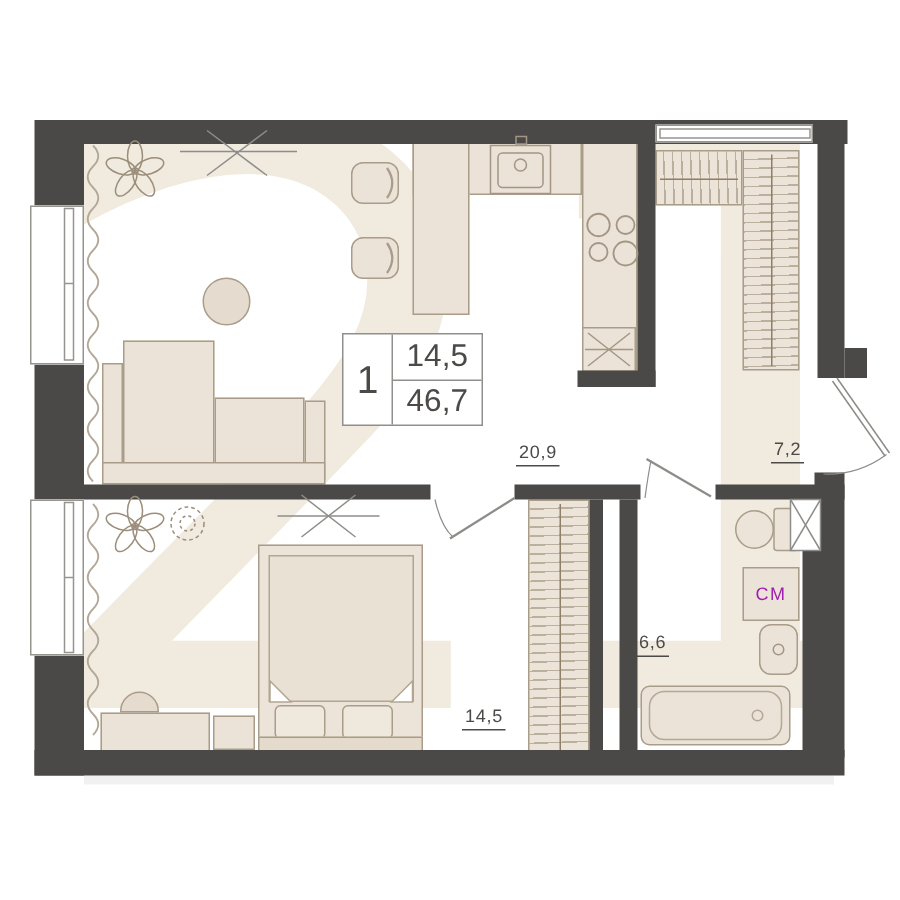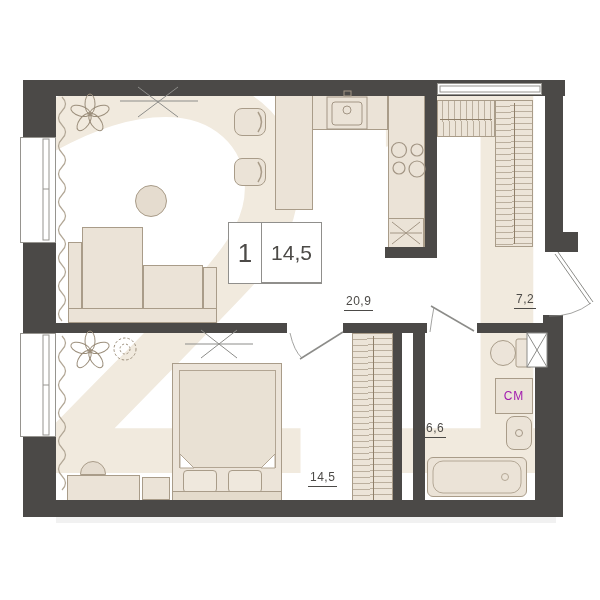--- a/index.html
+++ b/index.html
@@ -218,17 +218,18 @@
 
   <div class="roomlabel" style="left:344px;top:295px;">20,9</div>
   <div class="roomlabel" style="left:514px;top:293px;">7,2</div>
   <div class="roomlabel" style="left:308px;top:471px;">14,5</div>
   <div class="roomlabel" style="left:424px;top:422px;">6,6</div>
 
   <div id="infobox">
     <div class="col1">1</div>
     <div class="col2">
       <div class="cell top">14,5</div>
+      <div class="cell">46,7</div>
     </div>
   </div>
 
 
 </div>
 
 </body></html>

